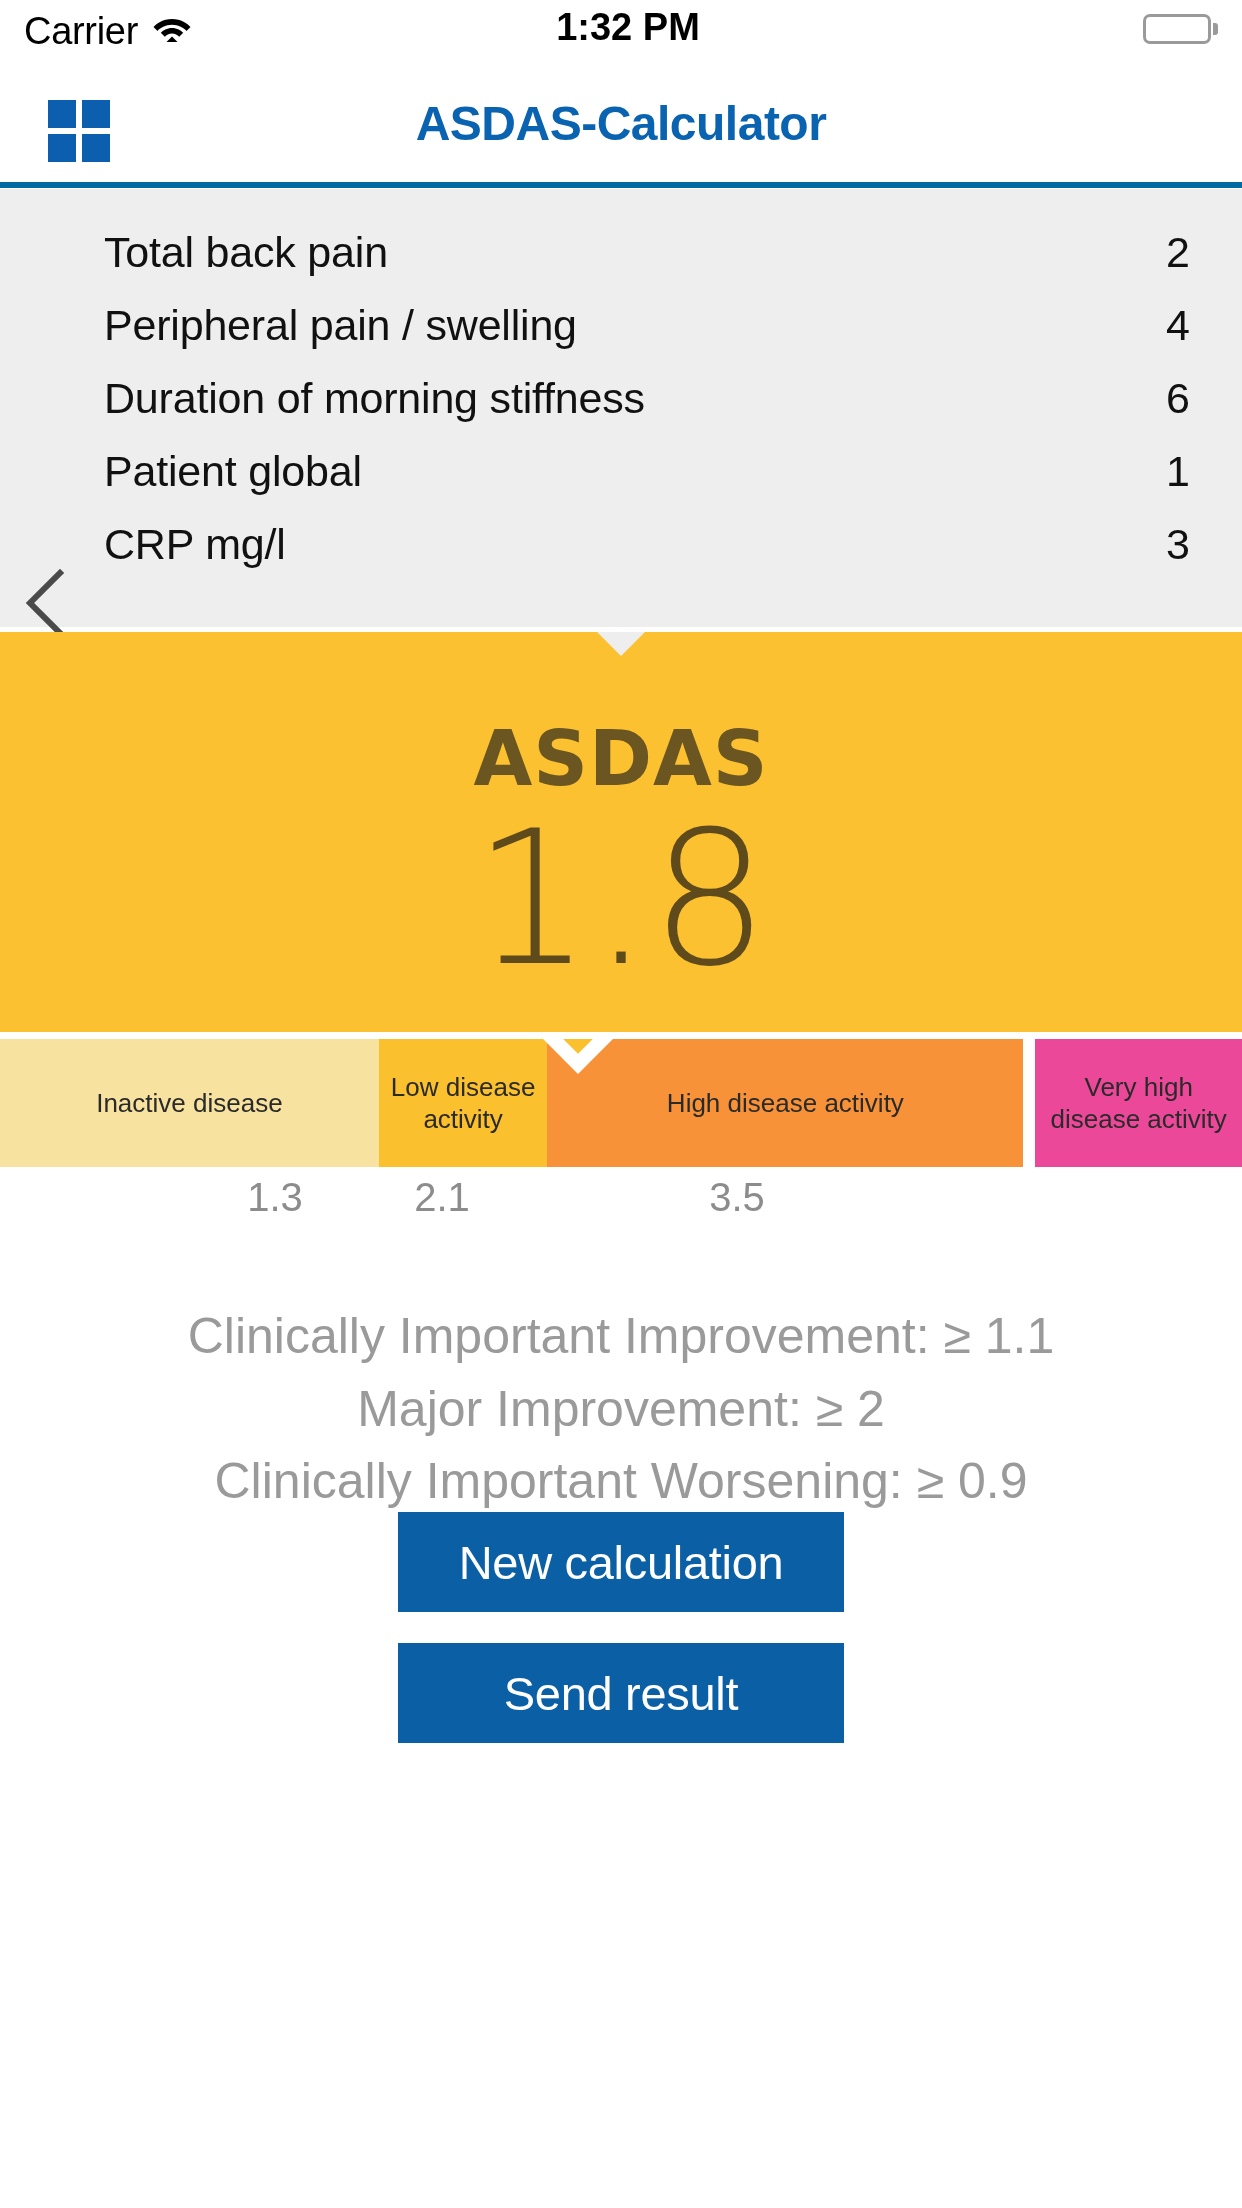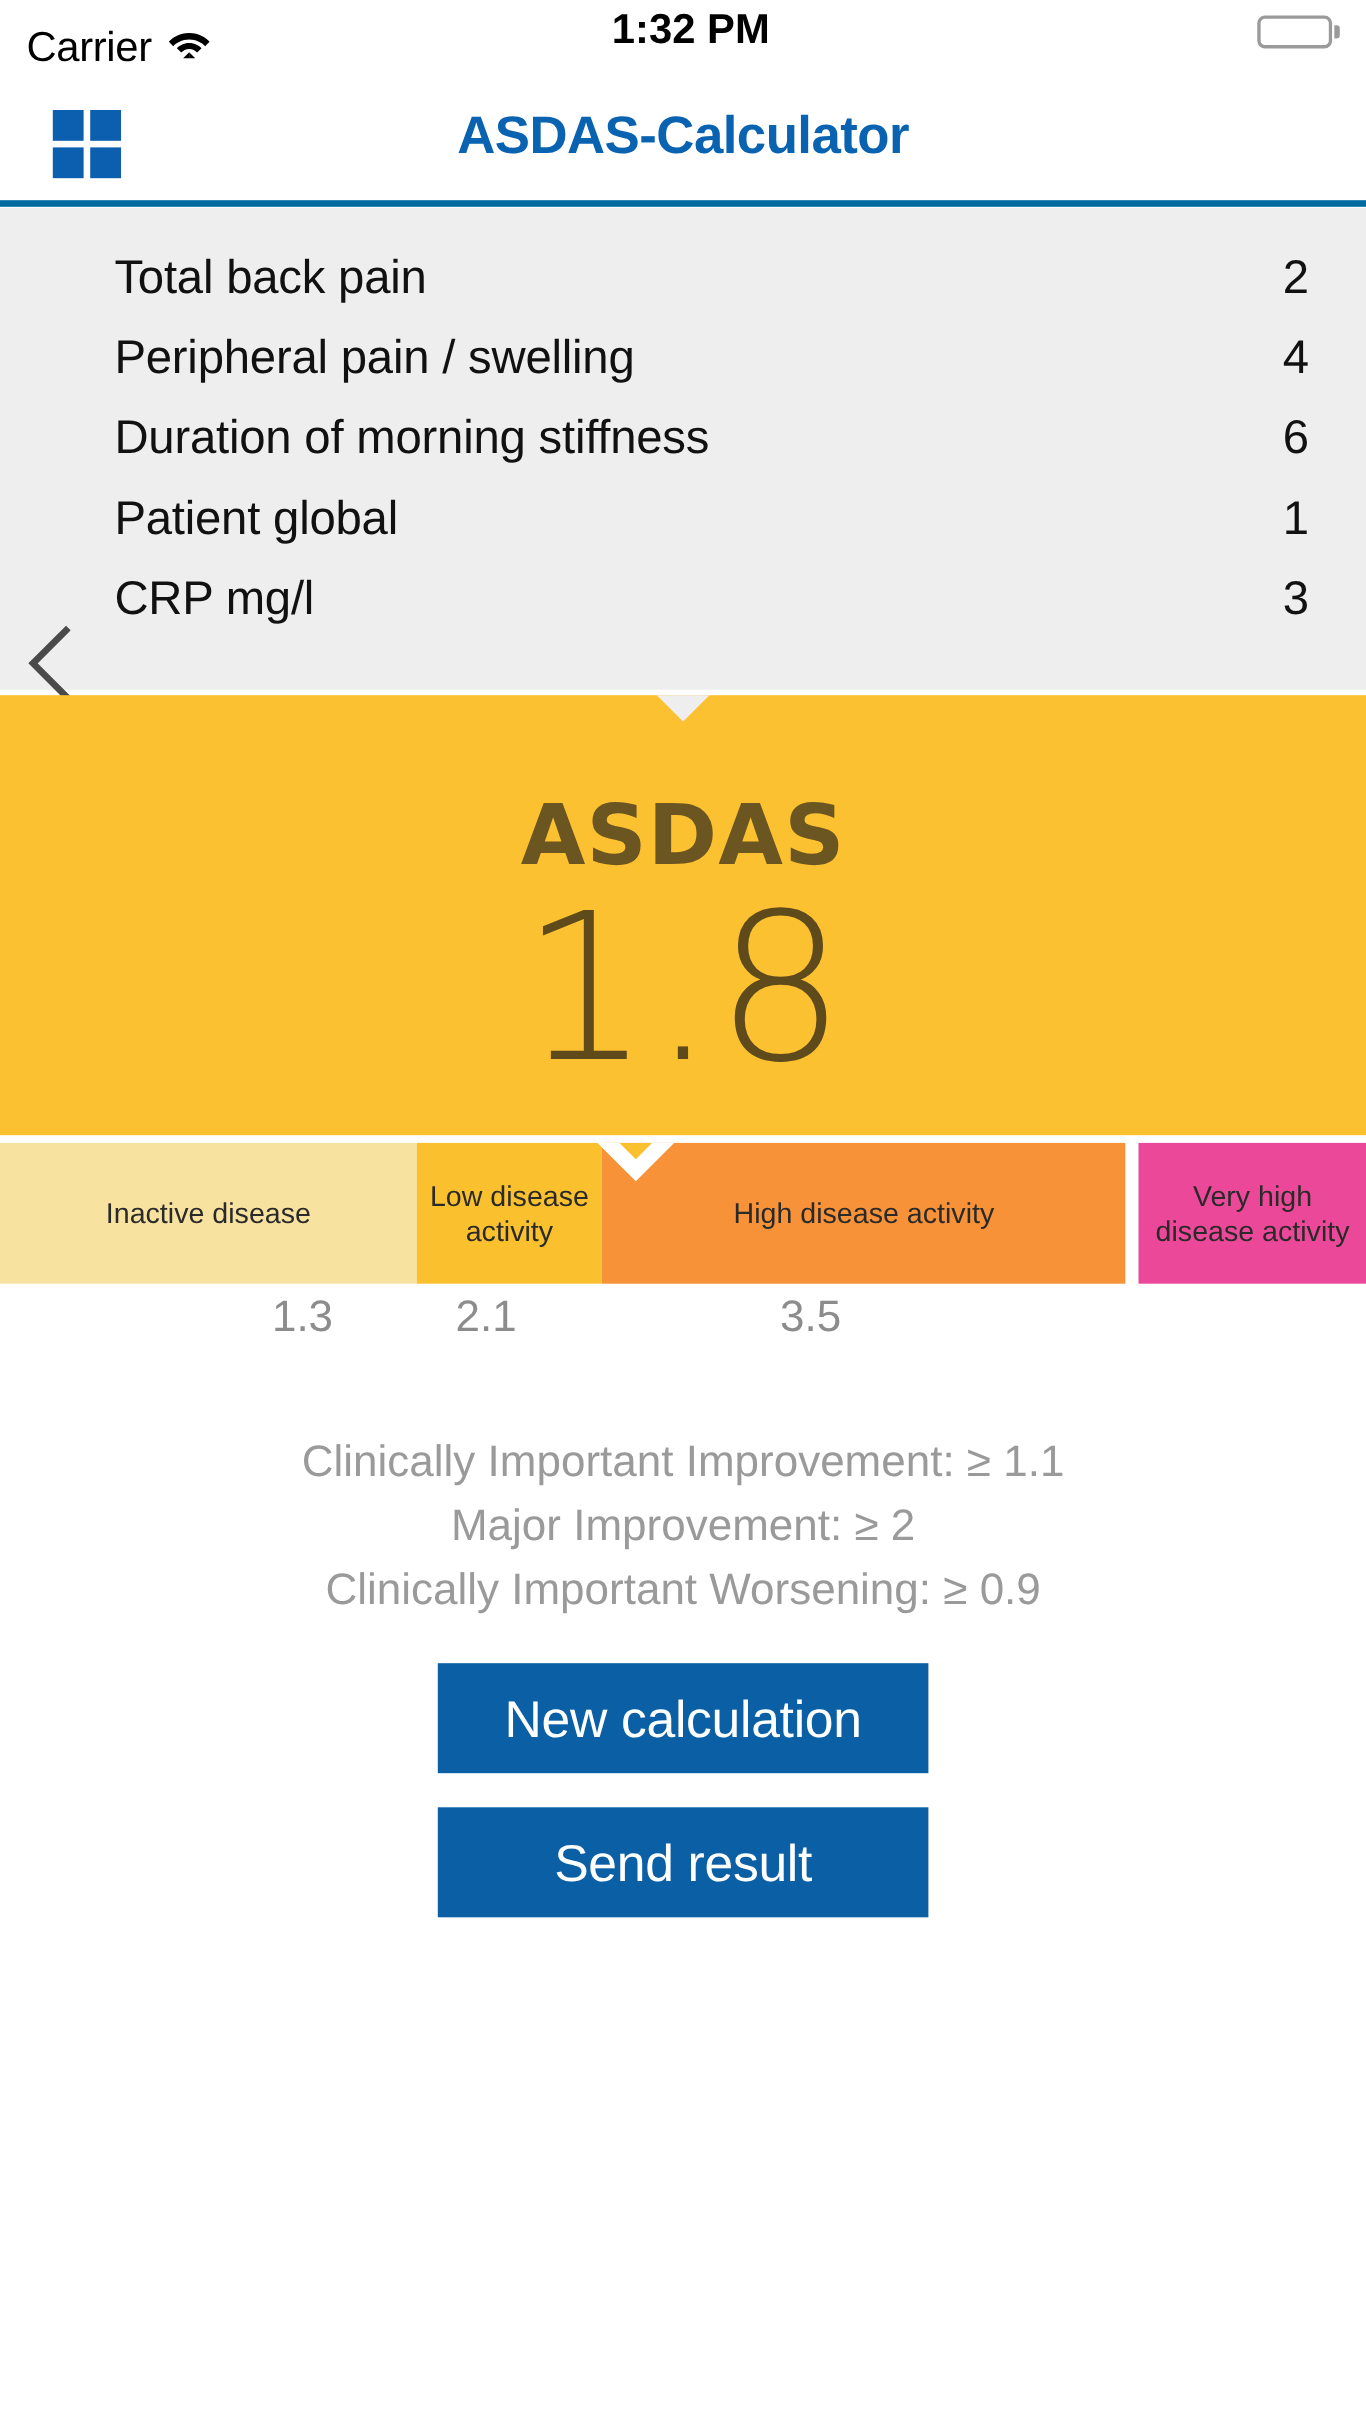--- a/index.html
+++ b/index.html
@@ -9,21 +9,21 @@
     font-family:"Liberation Sans", sans-serif;
     -webkit-font-smoothing:antialiased;
   }
   #screen { position:relative; width:1242px; height:2208px; overflow:hidden; background:#fff; }
 
   
   .statusbar {
     position:absolute; top:0; left:0; width:1242px; height:56px;
     background:#ffffff;
   }
-  .sb-left { position:absolute; left:24px; top:22px; display:flex; align-items:center; gap:14px; }
+  .sb-left { position:absolute; left:24px; top:10px; display:flex; align-items:center; gap:14px; }
   .sb-carrier { font-size:38px; color:#000; letter-spacing:-0.3px; }
   .sb-wifi { display:block; }
   .sb-time {
     position:absolute; left:0; right:0; top:6px;
     text-align:center; font-size:38px; font-weight:600; color:#000;margin-left:14px;
   }
   .sb-battery { position:absolute; right:24px; top:14px; display:flex; align-items:center; }
   .batt-body {
     width:68px; height:30px; border:3px solid #9a9a9a; border-radius:7px;
     padding:3px; background:#fff;
@@ -119,21 +119,21 @@
   
   .scale { position:absolute; top:1175px; left:0; width:1242px; height:60px; }
   .tick {
     position:absolute; top:0; transform:translateX(-50%);
     font-size:40px; color:#8c8c8c;
   }
 
   
   .criteria {
     position:absolute; top:1300px; left:0; width:1242px;
-    text-align:center; color:#9a9a9a; font-size:40px; line-height:1.45;
+    text-align:center; color:#9a9a9a; font-size:50px; line-height:1.45;
   }
 
   
   .btn {
     position:absolute; left:398px; width:446px; height:100px;
     background:#0B5FA5; color:#ffffff;
     display:flex; align-items:center; justify-content:center;
     font-size:47px; font-weight:400; letter-spacing:-0.3px;
   }
   .btn.b0 { top:1512px; }

